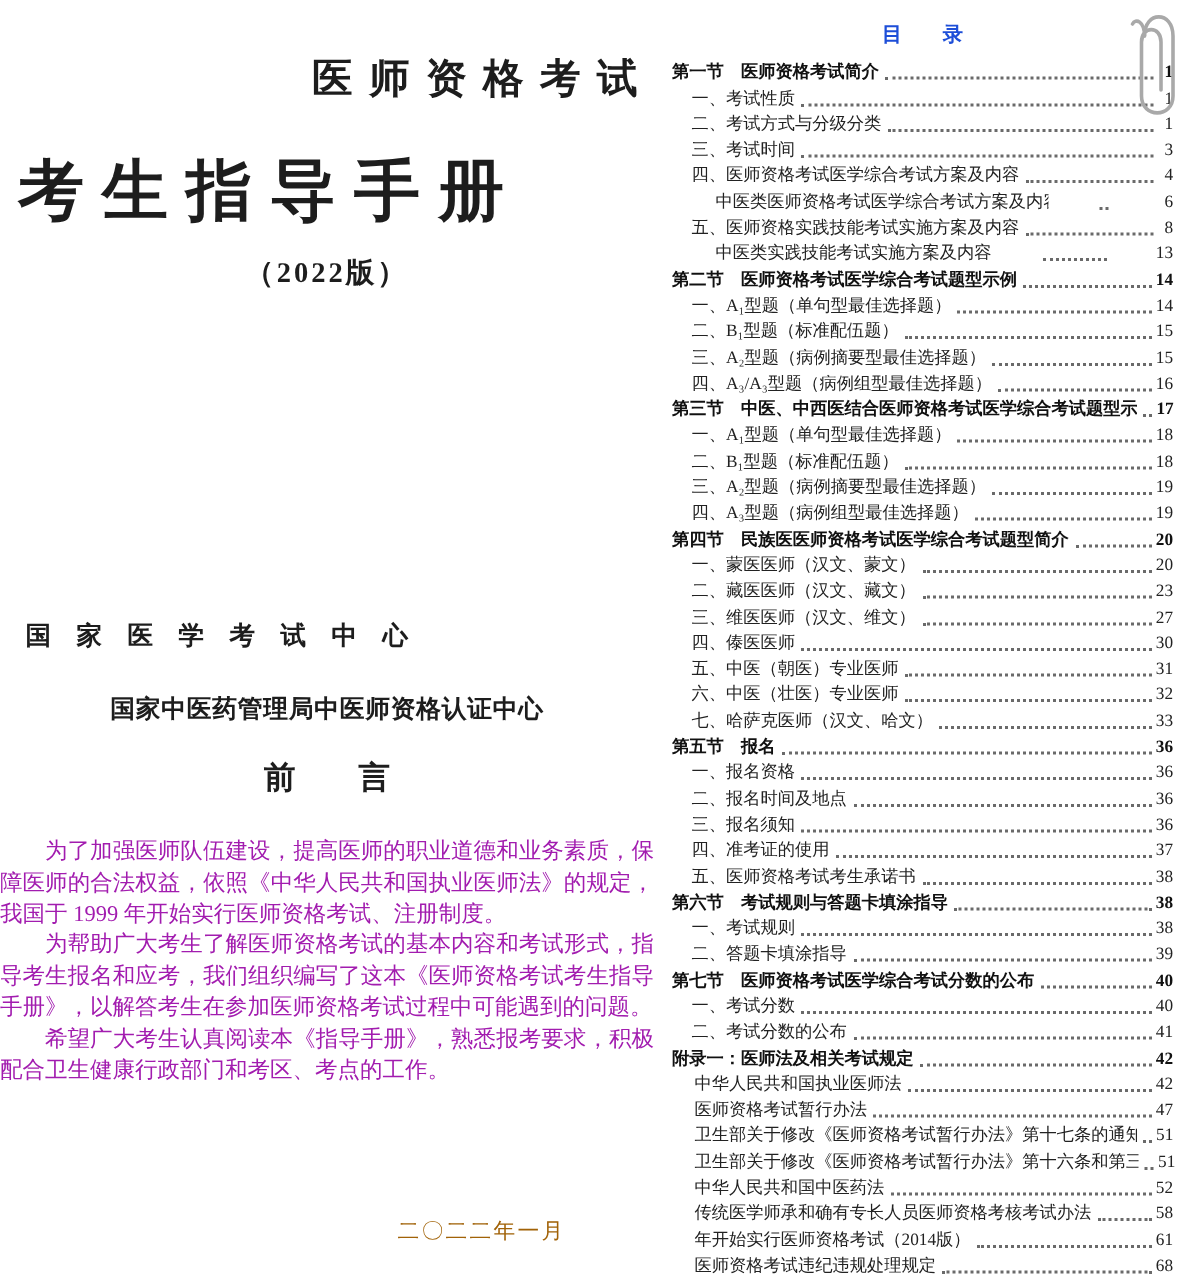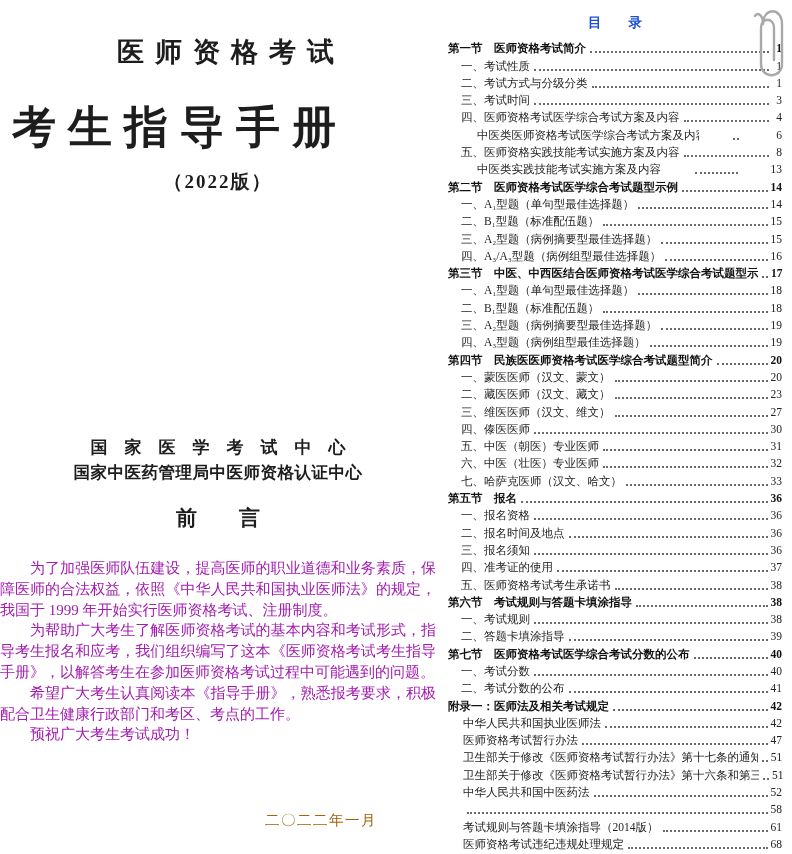--- a/index.html
+++ b/index.html
@@ -1,27 +1,27 @@
 <!DOCTYPE html>
 <html><head>
 <meta charset="utf-8">
 <style>
   html,body{margin:0;padding:0;background:#fff;}
   #page{position:relative;width:792px;height:854px;background:#fff;overflow:hidden;
         font-family:"Liberation Serif","DejaVu Serif",serif;color:#1d1d1d;}
 
   
   .cover{position:absolute;left:0;top:0;width:436px;height:854px;}
-  .t1{position:absolute;left:0;top:34px;width:436px;text-align:center;
+  .t1{position:absolute;left:0;top:34px;width:436px;text-align:right;
       font-size:27px;font-weight:700;letter-spacing:11px;padding-left:26px;box-sizing:border-box;}
   .t2{position:absolute;left:0;top:98px;width:436px;text-align:left;
       font-size:44px;font-weight:700;letter-spacing:12px;padding-left:12px;box-sizing:border-box;}
   .edition{position:absolute;left:0;top:169px;width:436px;text-align:center;
       font-size:19px;font-weight:700;letter-spacing:2px;}
-  .org1{position:absolute;left:0;top:436px;width:436px;text-align:center;
+  .org1{position:absolute;left:0;top:412px;width:436px;
       font-size:17px;font-weight:700;letter-spacing:17px;padding-left:17px;box-sizing:border-box;}
   .org2{position:absolute;left:0;top:462px;width:436px;text-align:center;
       font-size:16.5px;font-weight:700;letter-spacing:0.5px;}
   .preface-title{position:absolute;left:0;top:504px;width:436px;text-align:center;
       font-size:21px;font-weight:700;}
   .preface{position:absolute;left:0;top:558px;width:436px;font-size:15px;line-height:20.8px;
       text-align:justify;color:#a21caf;}
   .preface p{margin:0;text-indent:2em;}
   .date{position:absolute;left:206px;top:811px;width:230px;text-align:center;
       font-size:14.5px;letter-spacing:1.5px;color:#a16207;}
@@ -50,21 +50,20 @@
     <div class="t1">医师资格考试</div>
     <div class="t2">考生指导手册</div>
     <div class="edition">（2022版）</div>
     <div class="org1">国家医学考试中心</div>
     <div class="org2">国家中医药管理局中医师资格认证中心</div>
     <div class="preface-title">前　　言</div>
     <div class="preface">
       <p>为了加强医师队伍建设，提高医师的职业道德和业务素质，保障医师的合法权益，依照《中华人民共和国执业医师法》的规定，我国于 1999 年开始实行医师资格考试、注册制度。</p>
       <p>为帮助广大考生了解医师资格考试的基本内容和考试形式，指导考生报名和应考，我们组织编写了这本《医师资格考试考生指导手册》，以解答考生在参加医师资格考试过程中可能遇到的问题。</p>
       <p>希望广大考生认真阅读本《指导手册》，熟悉报考要求，积极配合卫生健康行政部门和考区、考点的工作。</p>
-      <p>预祝广大考生考试成功！</p>
     </div>
     <div class="date">二〇二二年一月</div>
   </div>
 
   <div class="toc">
     <div class="toc-title">目　　录</div>
     <div>
         <div class="toc-row lv0 bold">
     <span class="label">第一节　医师资格考试简介</span>
     <span class="dots"></span>
@@ -279,25 +278,26 @@
     <span class="label">卫生部关于修改《医师资格考试暂行办法》第十六条和第三十四条的通知</span>
     <span class="dots"></span>
     <span class="page">51</span>
   </div>
         <div class="toc-row lv3">
     <span class="label">中华人民共和国中医药法</span>
     <span class="dots"></span>
     <span class="page">52</span>
   </div>
         <div class="toc-row lv3">
+    <span class="label">传统医学师承和确有专长人员医师资格考核考试办法</span>
     <span class="dots"></span>
     <span class="page">58</span>
   </div>
         <div class="toc-row lv3">
-    <span class="label">考试规则与答题卡填涂指导（2014版）</span>
+    <span class="label">年开始实行医师资格考试（2014版）</span>
     <span class="dots"></span>
     <span class="page">61</span>
   </div>
         <div class="toc-row lv3">
     <span class="label">医师资格考试违纪违规处理规定</span>
     <span class="dots"></span>
     <span class="page">68</span>
   </div>
       </div>
   </div>

